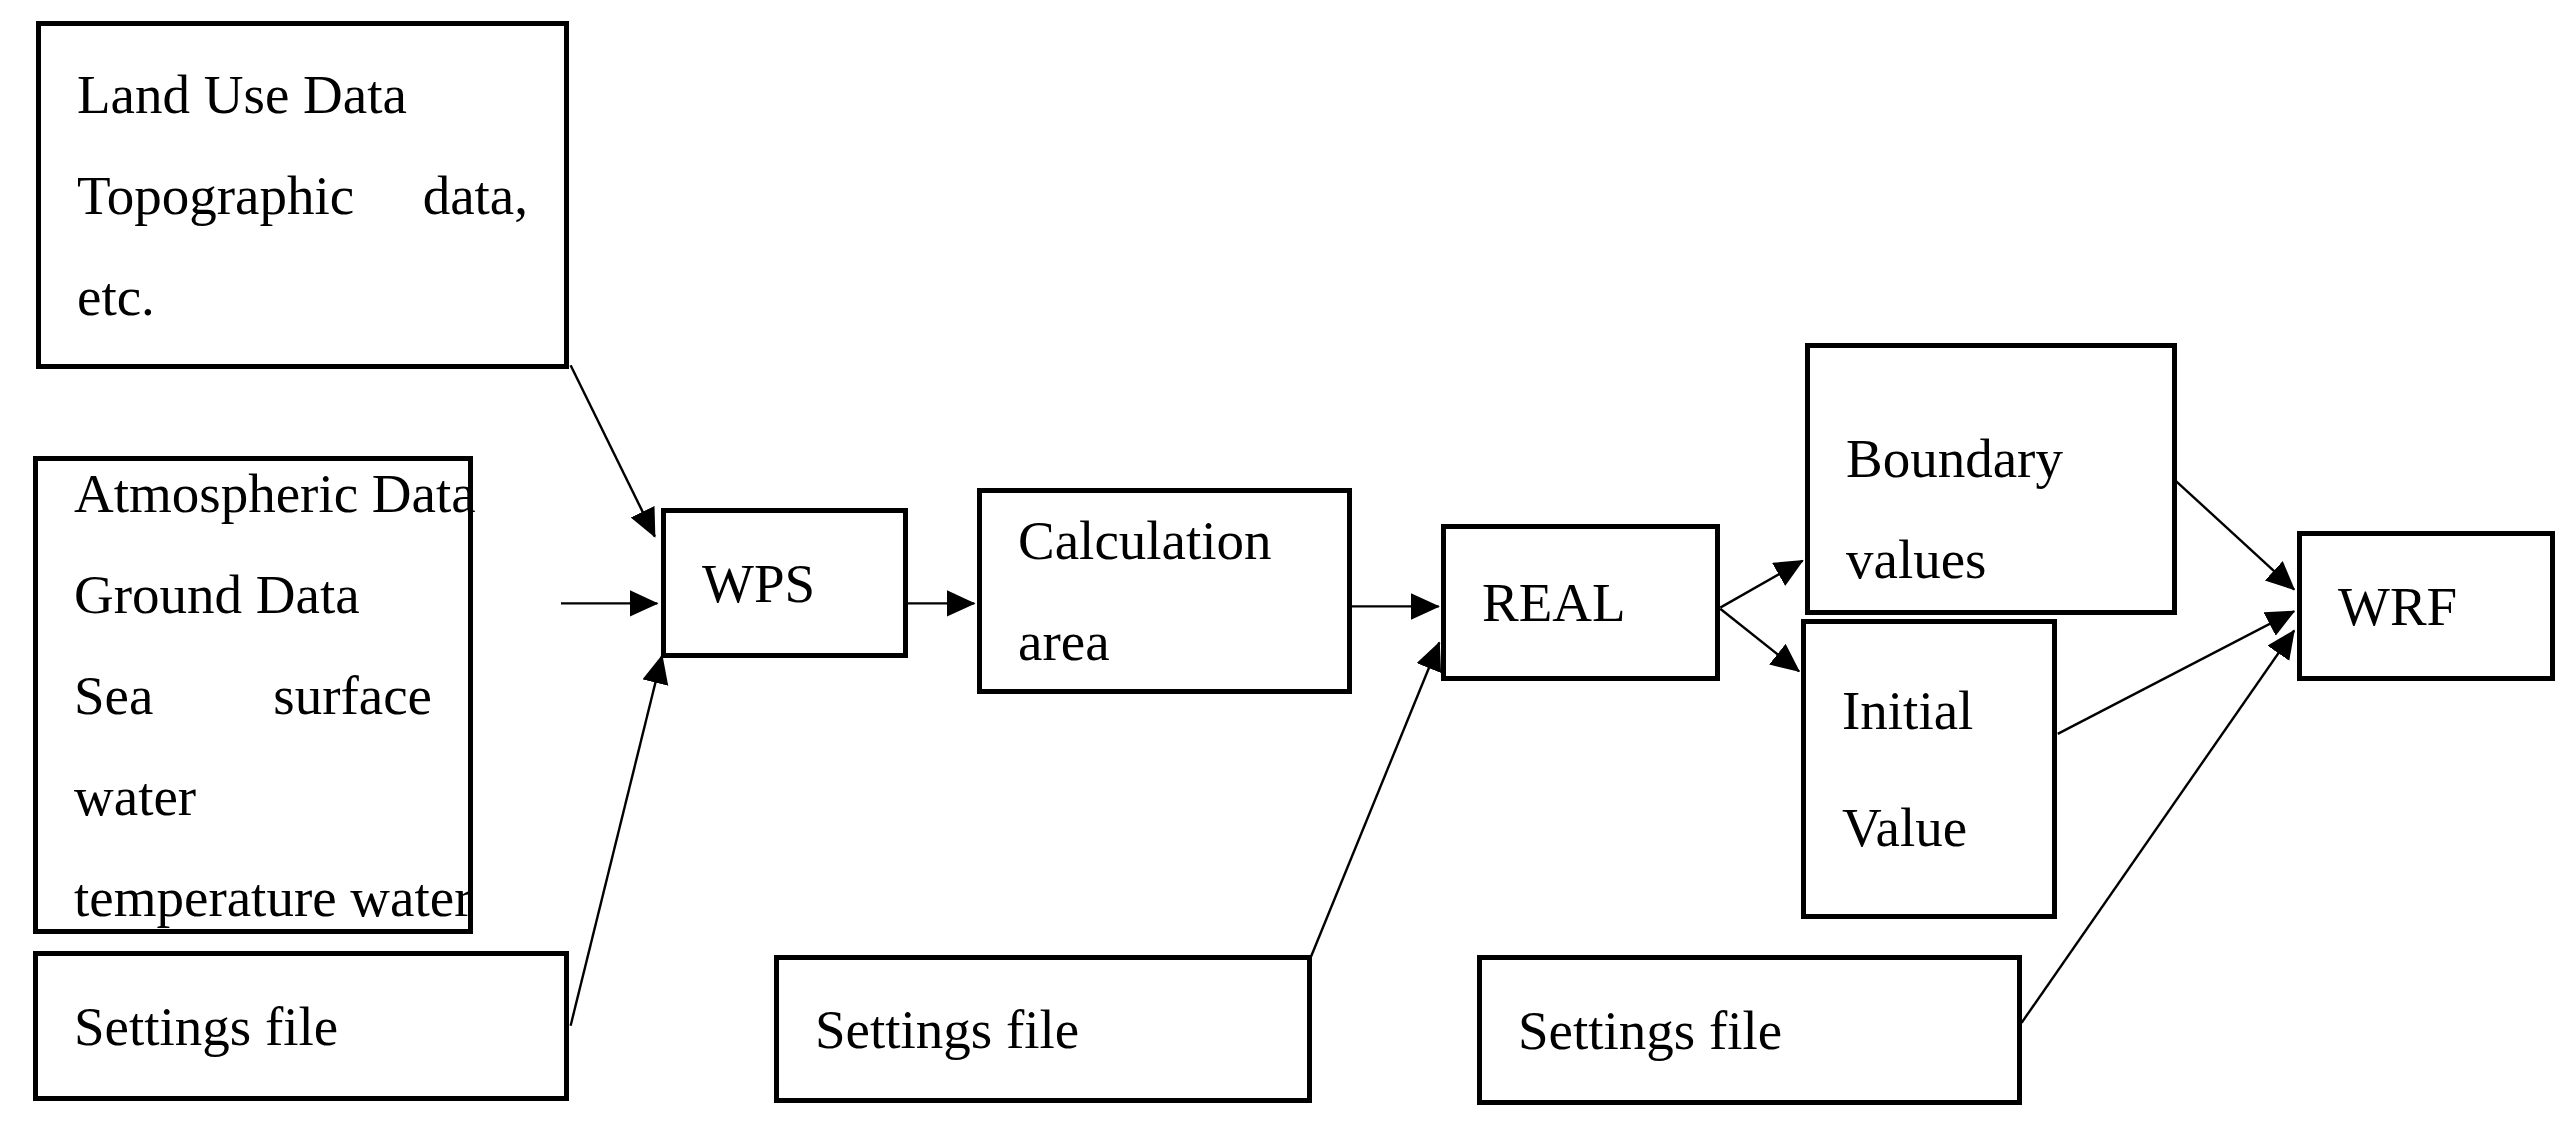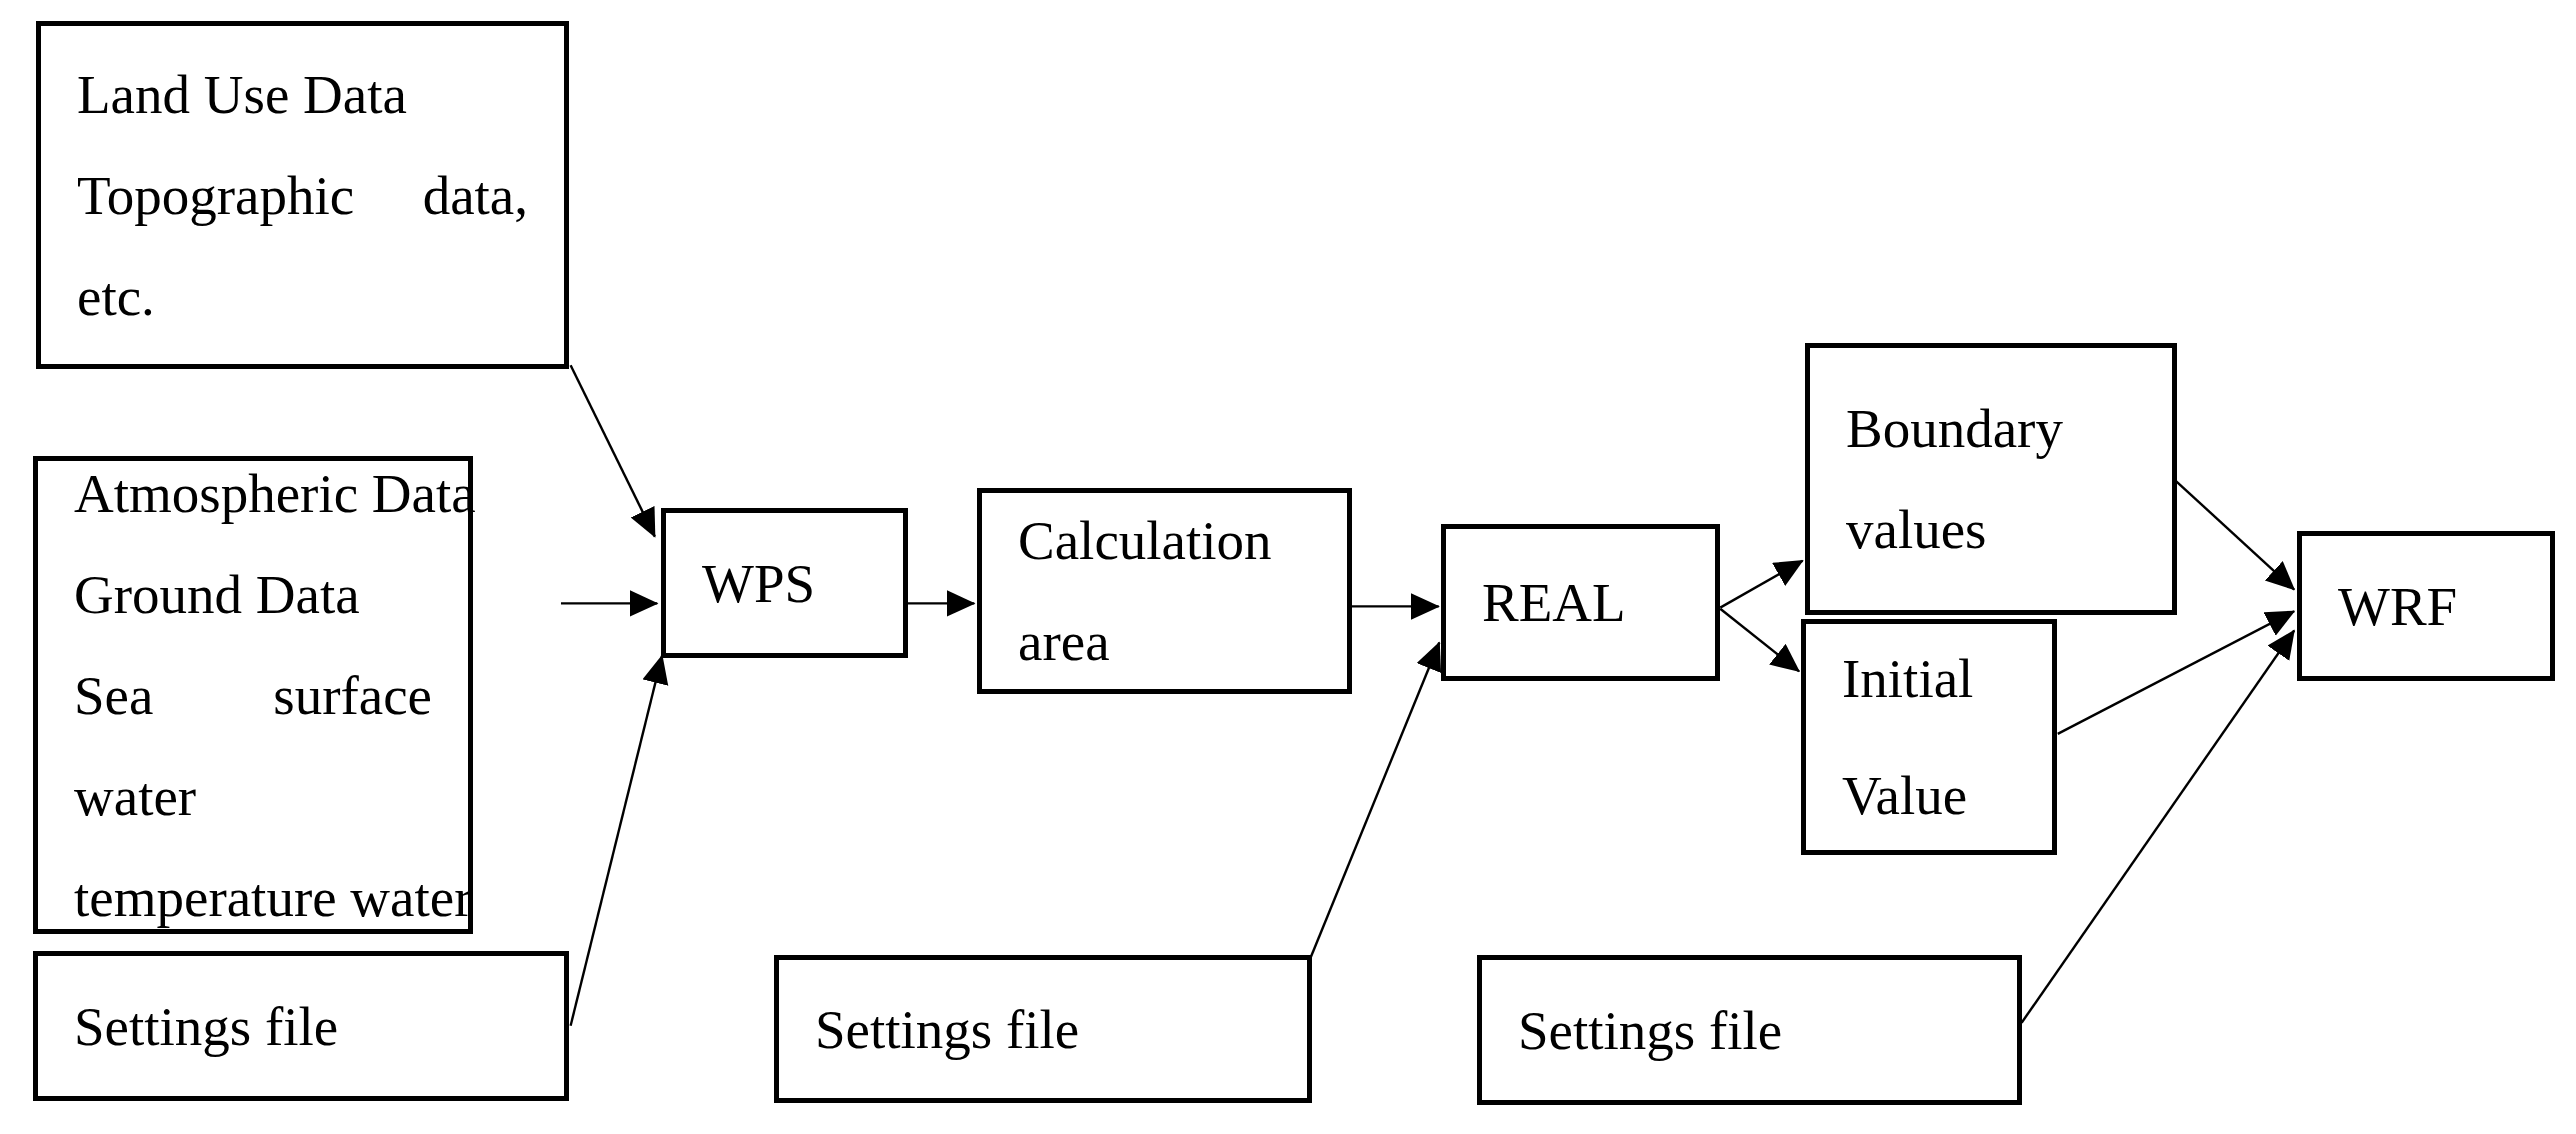--- a/index.html
+++ b/index.html
@@ -49,22 +49,22 @@
     text-justify: inter-word;
   }
   
   #n-land-use       { left:   36px; top:   21px; width:  533px; height: 348px; }
   #n-atmospheric    { left:   33px; top:  448px; width:  440px; height: 478px; margin-top: 8px; }
   #n-settings-left  { left:   33px; top: 951px; width:  536px; height: 150px; }
   #n-wps            { left: 661px; top:  508px; width:  247px; height: 150px; }
   #n-calculation    { left: 977px; top:  488px; width:  375px; height: 206px; }
   #n-settings-mid   { left: 774px; top: 955px; width:  538px; height: 148px; }
   #n-real           { left: 1441px; top:  524px; width:  279px; height: 157px; }
-  #n-boundary       { left: 1805px; top:  343px; width:  372px; height: 272px; }
-  #n-initial        { left: 1801px; top: 619px; width:  256px; height: 236px; gap: 16px; }
+  #n-boundary       { left: 1805px; top:  343px; width:  372px; height: 272px; justify-content: flex-end; }
+  #n-initial        { left: 1801px; top: 619px; width:  256px; height: 300px; gap: 16px; }
   #n-settings-right { left: 1477px; top: 955px; width:  545px; height: 150px; }
   #n-wrf            { left: 2297px; top:  531px; width:  258px; height: 150px; }
 </style>
 </head>
 <body>
 
 <div class="canvas">
 
   <svg class="edges" viewBox="0 0 4281 1885" xmlns="http://www.w3.org/2000/svg">
     <defs>

